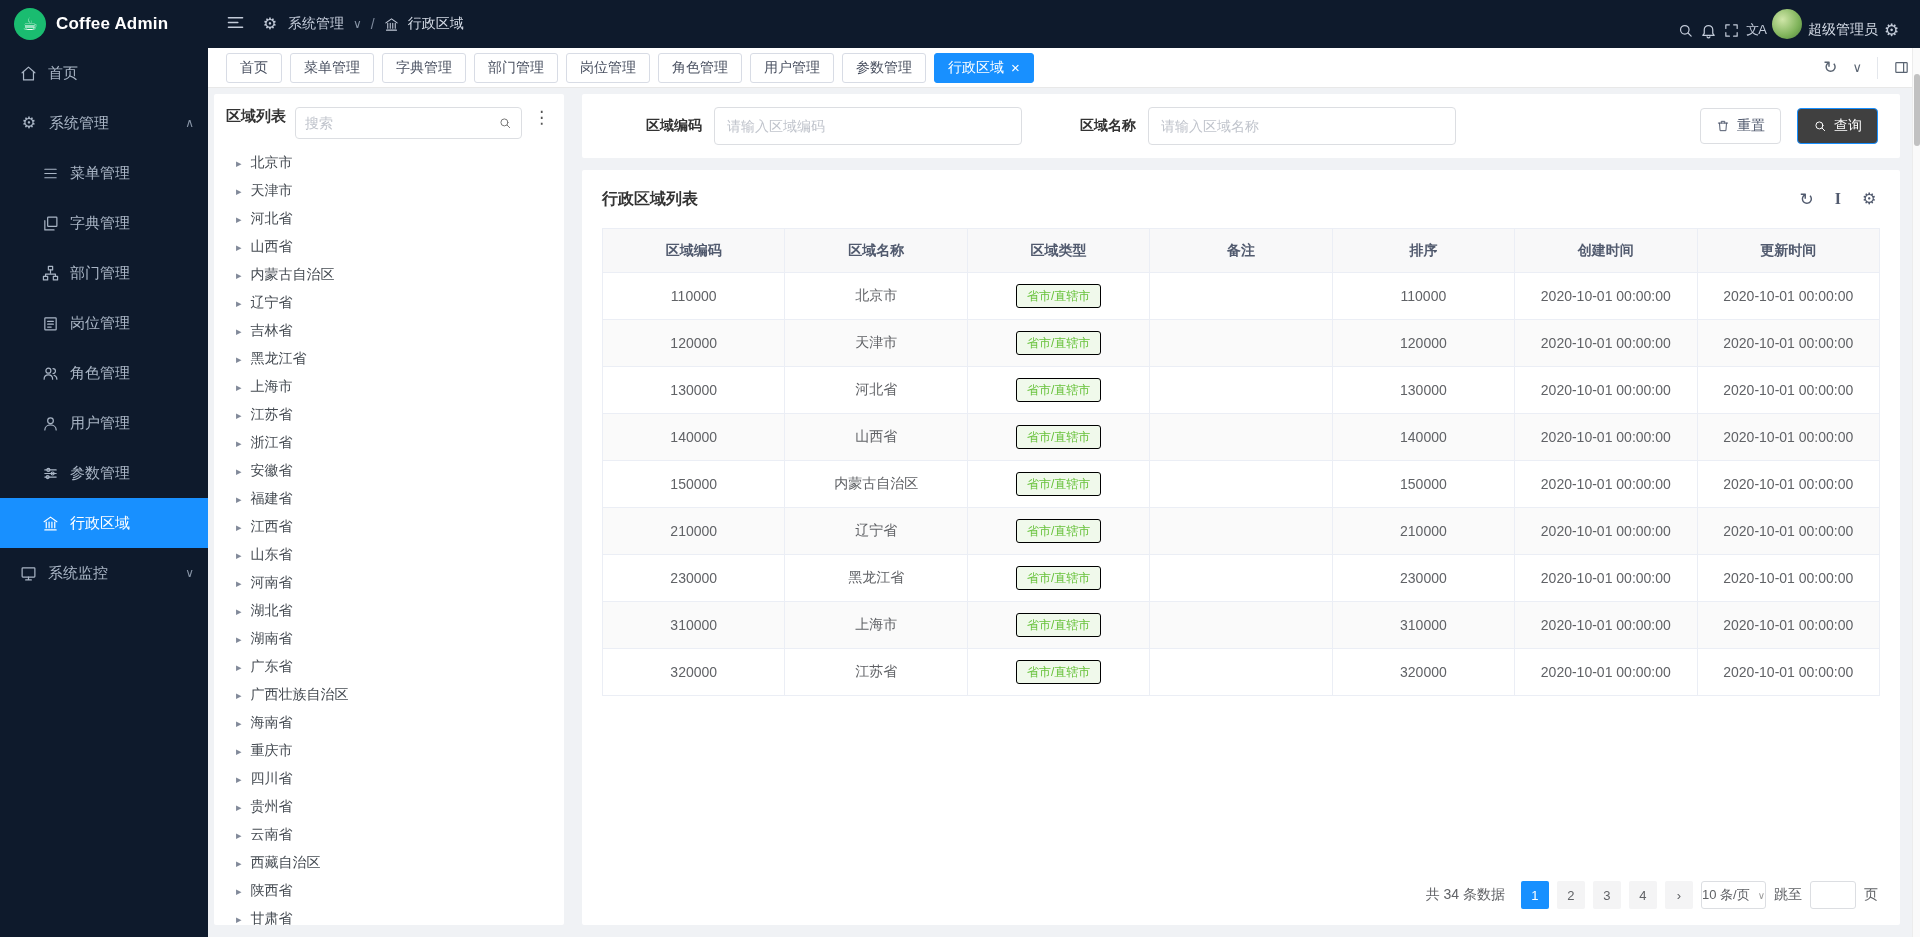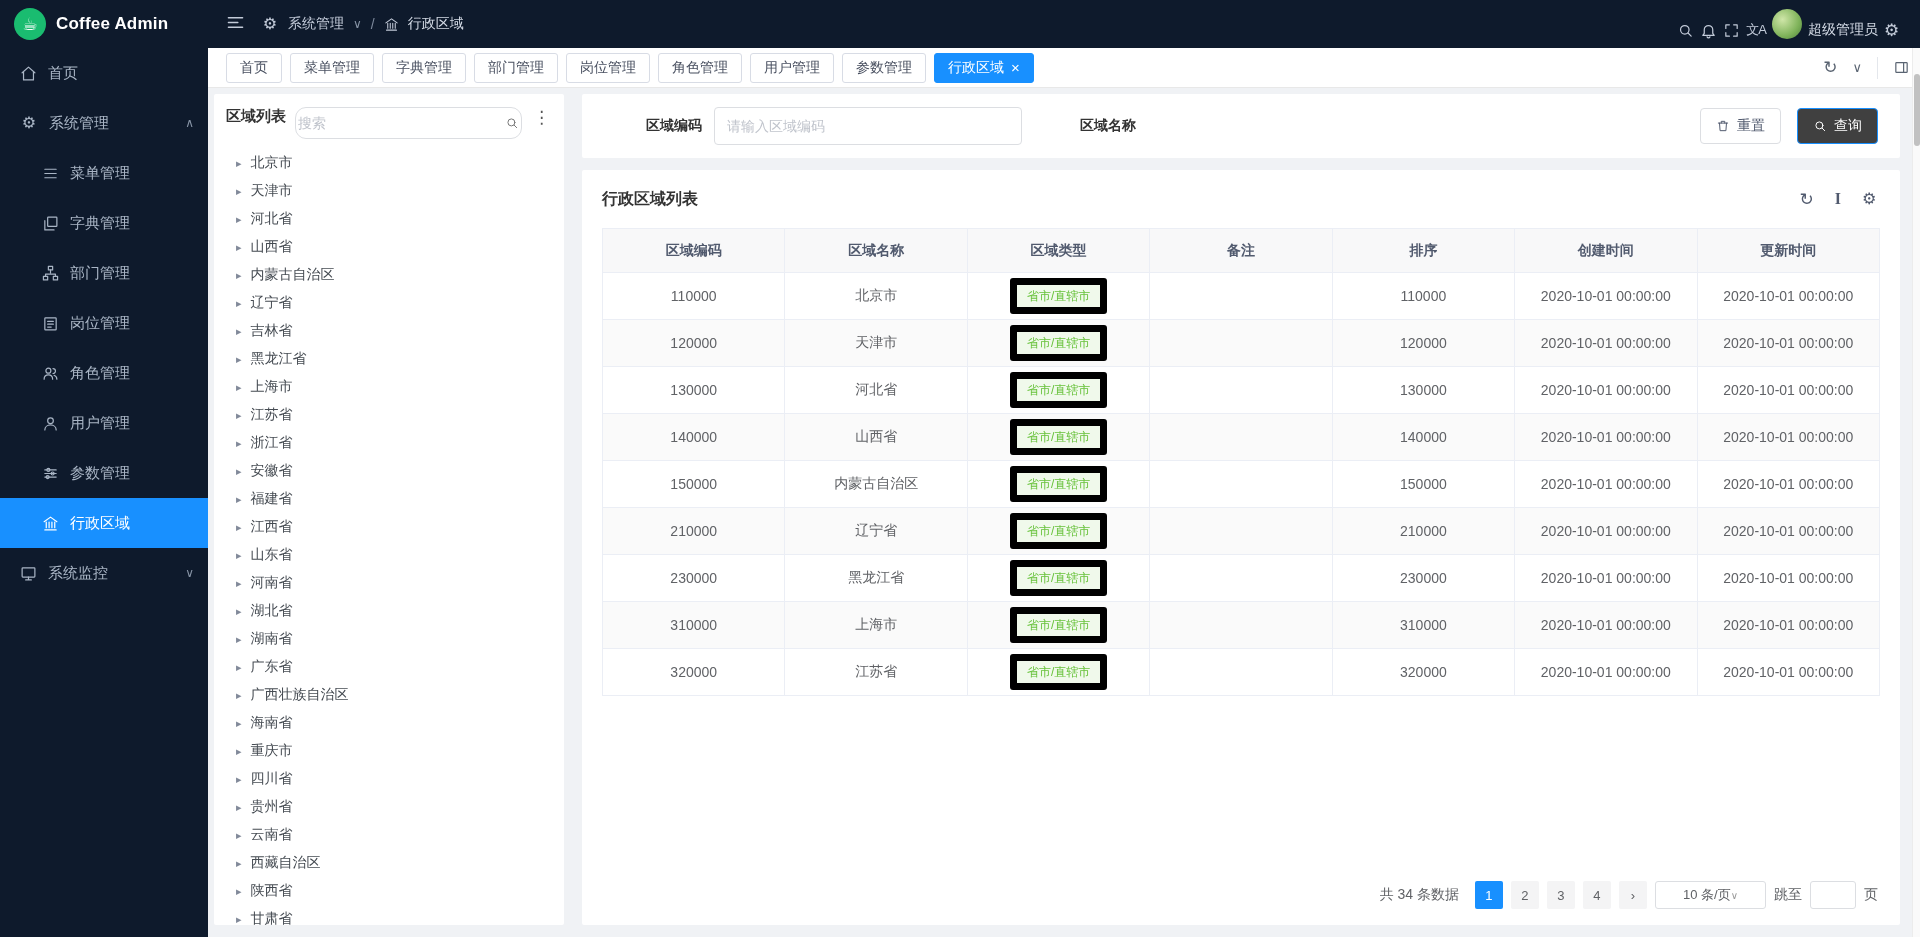--- a/index.html
+++ b/index.html
@@ -42,21 +42,21 @@
   .tab-tools{margin-left:auto;display:flex;align-items:center;gap:15px;color:#5a6472;font-size:17px}
   .tab-tools .tool{cursor:pointer;display:flex;align-items:center}
   .tab-tools .divider{width:1px;height:22px;background:#e4e7ec}
 
   .content{flex:1;display:flex;gap:18px;padding:6px 20px 12px 6px;min-height:0}
 
   
   .tree-card{width:350px;background:#fff;border-radius:2px;padding:13px 12px 0;display:flex;flex-direction:column;overflow:hidden;flex-shrink:0}
   .tree-head{display:flex;gap:9px}
   .tree-title{font-weight:700;font-size:15px;color:#333;white-space:nowrap}
-  .tree-search{flex:1;display:flex;align-items:center;border:1px solid #dcdee2;border-radius:11px;height:32px;padding:0 2px;min-width:0}
+  .tree-search{flex:1;display:flex;align-items:center;border:1px solid #dcdee2;border-radius:4px;height:32px;padding:0 9px;min-width:0}
   .tree-search input{border:0;outline:0;flex:1;font-size:14px;min-width:0;color:#333}
   .tree-search input::placeholder{color:#c0c4cc}
   .dots{font-size:17px;color:#555;cursor:pointer;padding:0 2px}
   .tree-list{margin-top:10px;overflow:hidden;flex:1}
   .tree-item{height:28px;display:flex;align-items:center;gap:9px;padding-left:10px;font-size:14px;color:#454b52;cursor:pointer}
   .tree-item .caret{color:#818999;font-size:11px}
 
   
   .right-col{flex:1;display:flex;flex-direction:column;gap:12px;min-width:0}
   .filter-card{background:#fff;border-radius:2px;height:64px;display:flex;align-items:center;padding:0 22px 0 64px;flex-shrink:0}
@@ -74,28 +74,28 @@
   .table-title{font-size:16px;font-weight:700;color:#333}
   .table-tools{margin-left:auto;display:flex;align-items:center;gap:21px;color:#515a6e;font-size:17px}
   .table-tools .tool{cursor:pointer;display:flex;align-items:center}
   .serif-i{font-family:"Liberation Serif","DejaVu Serif",serif;font-weight:700;font-size:16px}
 
   table{width:100%;border-collapse:collapse;table-layout:fixed}
   th,td{border:1px solid #ebeef5;text-align:center;font-size:14px;color:#606266;height:47px;padding:0 8px;overflow:hidden;white-space:nowrap}
   thead th{background:#f8f8f9;color:#515a6e;font-weight:700;height:44px}
   tbody tr{cursor:pointer}
   tbody tr:nth-of-type(even){background:#fafafa}
-  .badge{display:inline-block;padding:3px 10px;font-size:12px;color:#67c23a;background:#f0f9eb;border:7px solid #000000;border-radius:3px;line-height:1.4}
+  .badge{display:inline-block;padding:3px 10px;font-size:12px;color:#67c23a;background:#f0f9eb;border:1px solid #000000;border-radius:3px;line-height:1.4}
 
   .pager{margin-top:auto;display:flex;align-items:center;justify-content:flex-end;gap:8px;padding:14px 2px 16px;color:#606266;font-size:14px;flex-shrink:0}
   .pager .total{margin-right:8px;color:#606266}
   .pages{display:flex;gap:8px}
   .page-btn{min-width:28px;height:28px;border:0;background:#f4f4f5;color:#606266;border-radius:2px;font-size:13px;cursor:pointer;font-family:inherit}
   .page-btn.active{background:#1890ff;color:#fff}
-  .page-size{height:28px;border:1px solid #dcdee2;border-radius:3px;display:flex;align-items:center;padding:0 27px;color:#606266;background:#fff;cursor:pointer;font-size:13px}
+  .page-size{height:28px;border:1px solid #dcdee2;border-radius:3px;display:flex;align-items:center;gap:8px;padding:0 0;color:#606266;background:#fff;cursor:pointer;font-size:13px}
   .page-size .sel-caret{font-size:10px;color:#999}
   .jump-input{width:46px;height:28px;border:1px solid #dcdee2;border-radius:3px;outline:none;text-align:center;font-size:13px}
 
   
   .scrollbar{position:absolute;right:0;top:48px;bottom:0;width:8px;background:#fafafa;border-left:1px solid #ececec;cursor:pointer}
   .scroll-thumb{position:absolute;top:26px;left:1px;width:6px;height:72px;background:#c1c1c1;border-radius:3px}
 </style>
 </head>
 <body>
 
@@ -457,20 +457,21 @@
 
           </div>
       </section>
 
       <section class="right-col">
 
         <div class="filter-card">
           <span class="f-label">区域编码</span>
           <input class="f-input" placeholder="请输入区域编码" style="">
           <span class="f-label second">区域名称</span>
+          <input class="f-input" placeholder="请输入区域名称" style="">
           <div class="f-btns">
             <button class="btn">
               <svg class="svgi" viewBox="0 0 24 24">
                   <path d="M4 7h16M9 7V4h6v3M6 7l1 13h10l1-13"></path>
                 </svg>
               <span>重置</span>
             </button>
             <button class="btn btn-primary">
               <svg class="svgi" viewBox="0 0 24 24">
                   <circle cx="11" cy="11" r="6"></circle>

